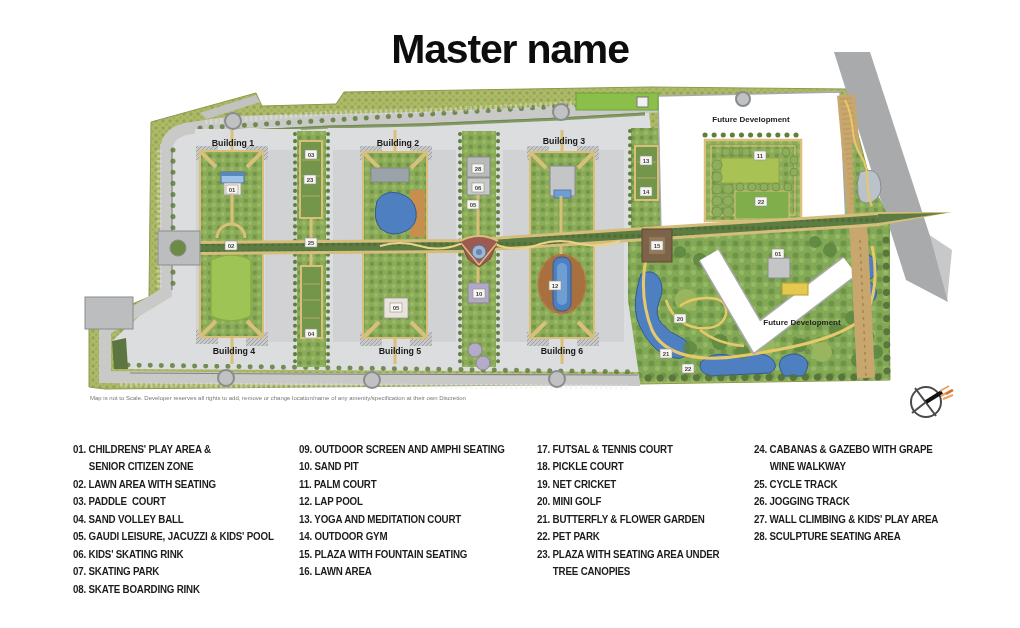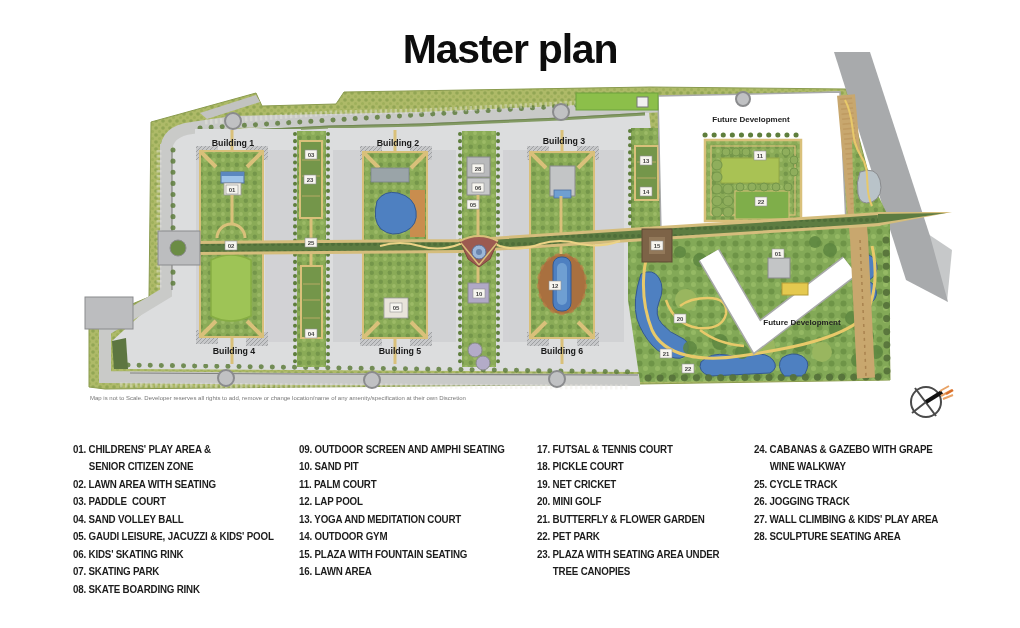--- a/index.html
+++ b/index.html
@@ -5,21 +5,21 @@
   html,body{margin:0;padding:0;background:#ffffff;width:1020px;height:628px;overflow:hidden;}
   body{font-family:"Liberation Sans", sans-serif;}
   .title{position:absolute;left:0;top:26px;width:1020px;text-align:center;font-size:41px;font-weight:bold;color:#0d0d0d;letter-spacing:-1.2px;}
   .leg{position:absolute;font-size:10.5px;font-weight:bold;color:#1c1c1c;line-height:17.45px;white-space:nowrap;letter-spacing:-0.2px;transform:scaleX(0.93);transform-origin:0 0;}
   .leg div{padding-left:17px;text-indent:-17px;}
   .disc{position:absolute;left:90px;top:395px;font-size:6px;color:#777;}
 </style>
 </head>
 <body>
 
-<div class="title">Master plan</div>
+<div class="title">Master name</div>
 
 <svg width="1020" height="628" viewBox="0 0 1020 628" style="position:absolute;left:0;top:0;">
 <defs>
   <pattern id="band" width="7" height="7" patternUnits="userSpaceOnUse">
     <rect width="7" height="7" fill="#aeba68"></rect>
     <circle cx="2" cy="2" r="1.8" fill="#92a654"></circle>
     <circle cx="5.5" cy="5.5" r="1.5" fill="#9fb05b"></circle>
   </pattern>
   <pattern id="court" width="9" height="9" patternUnits="userSpaceOnUse">
     <rect width="9" height="9" fill="#8aab57"></rect>

